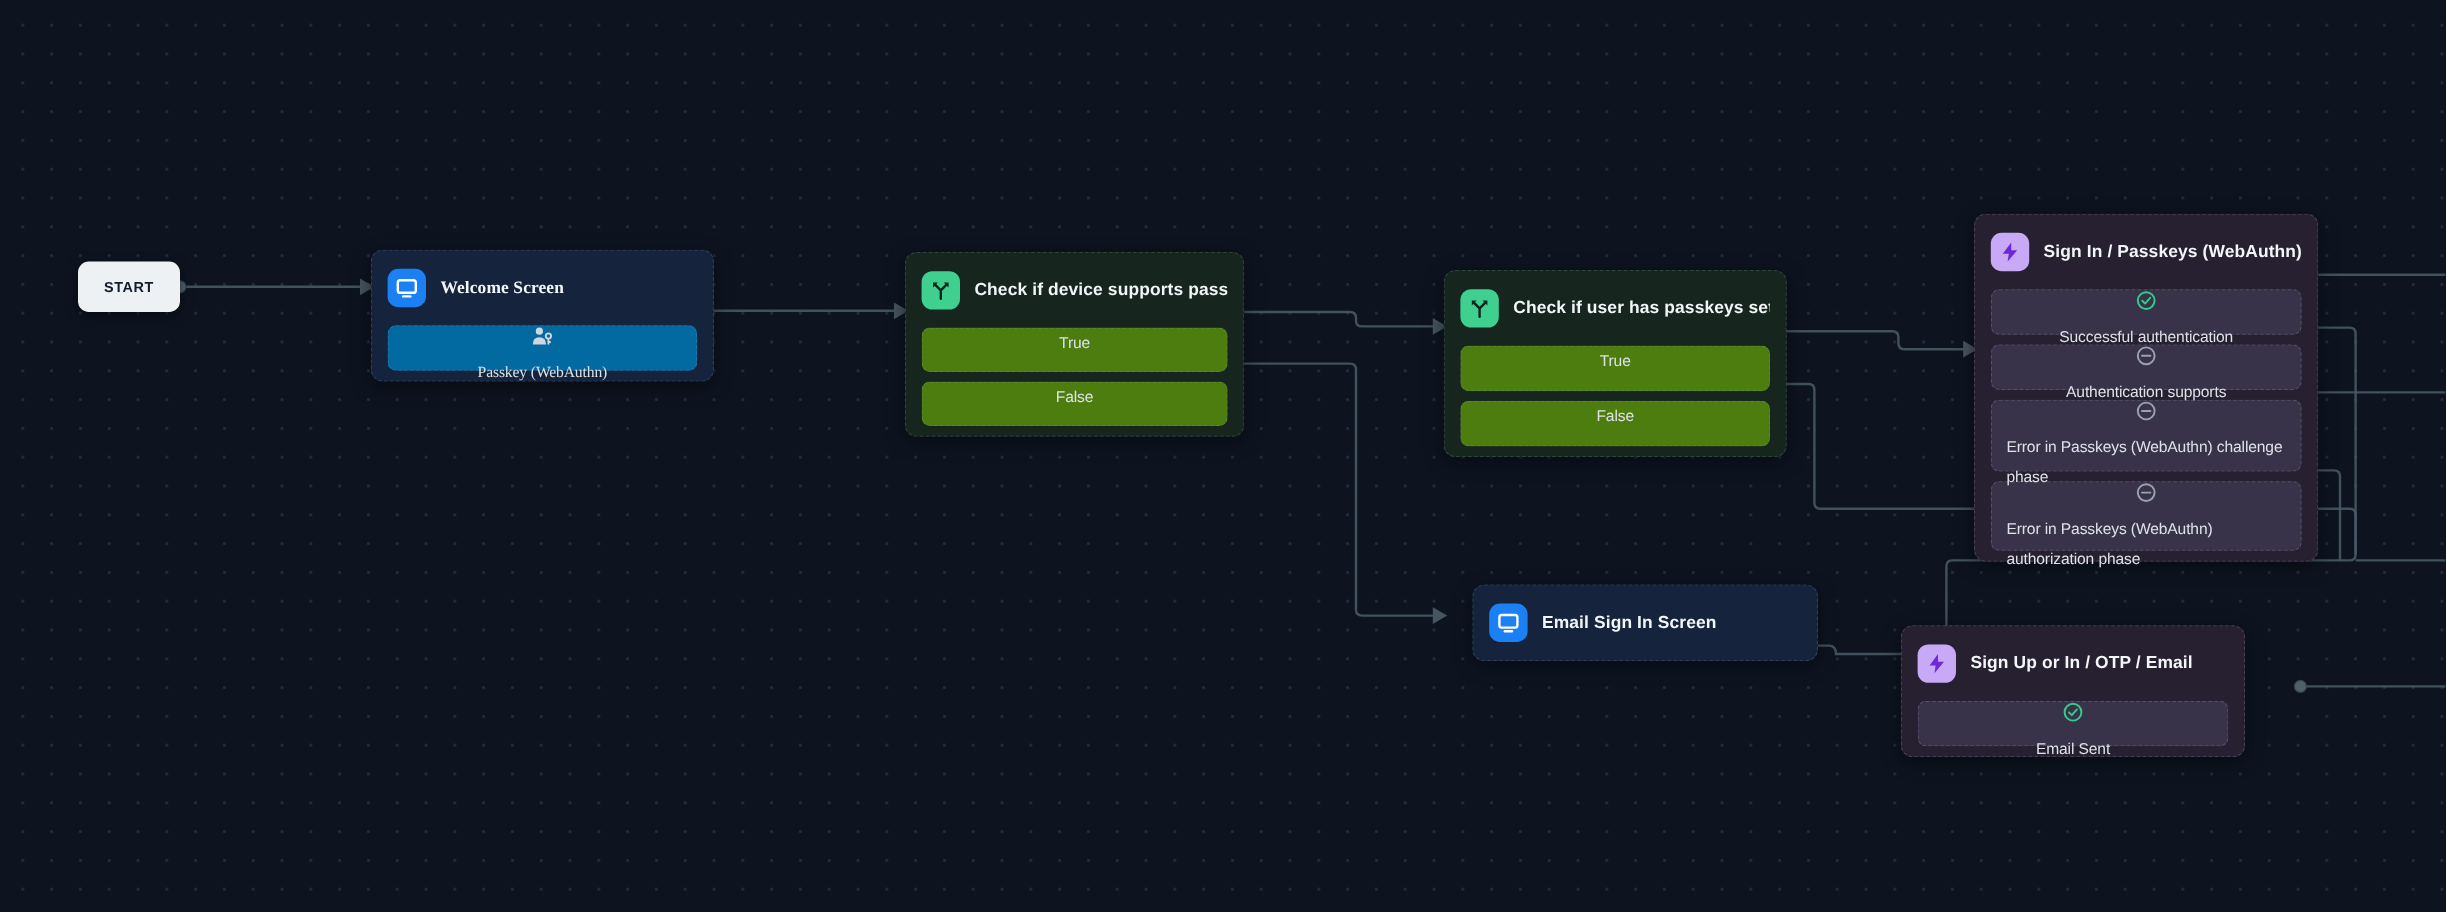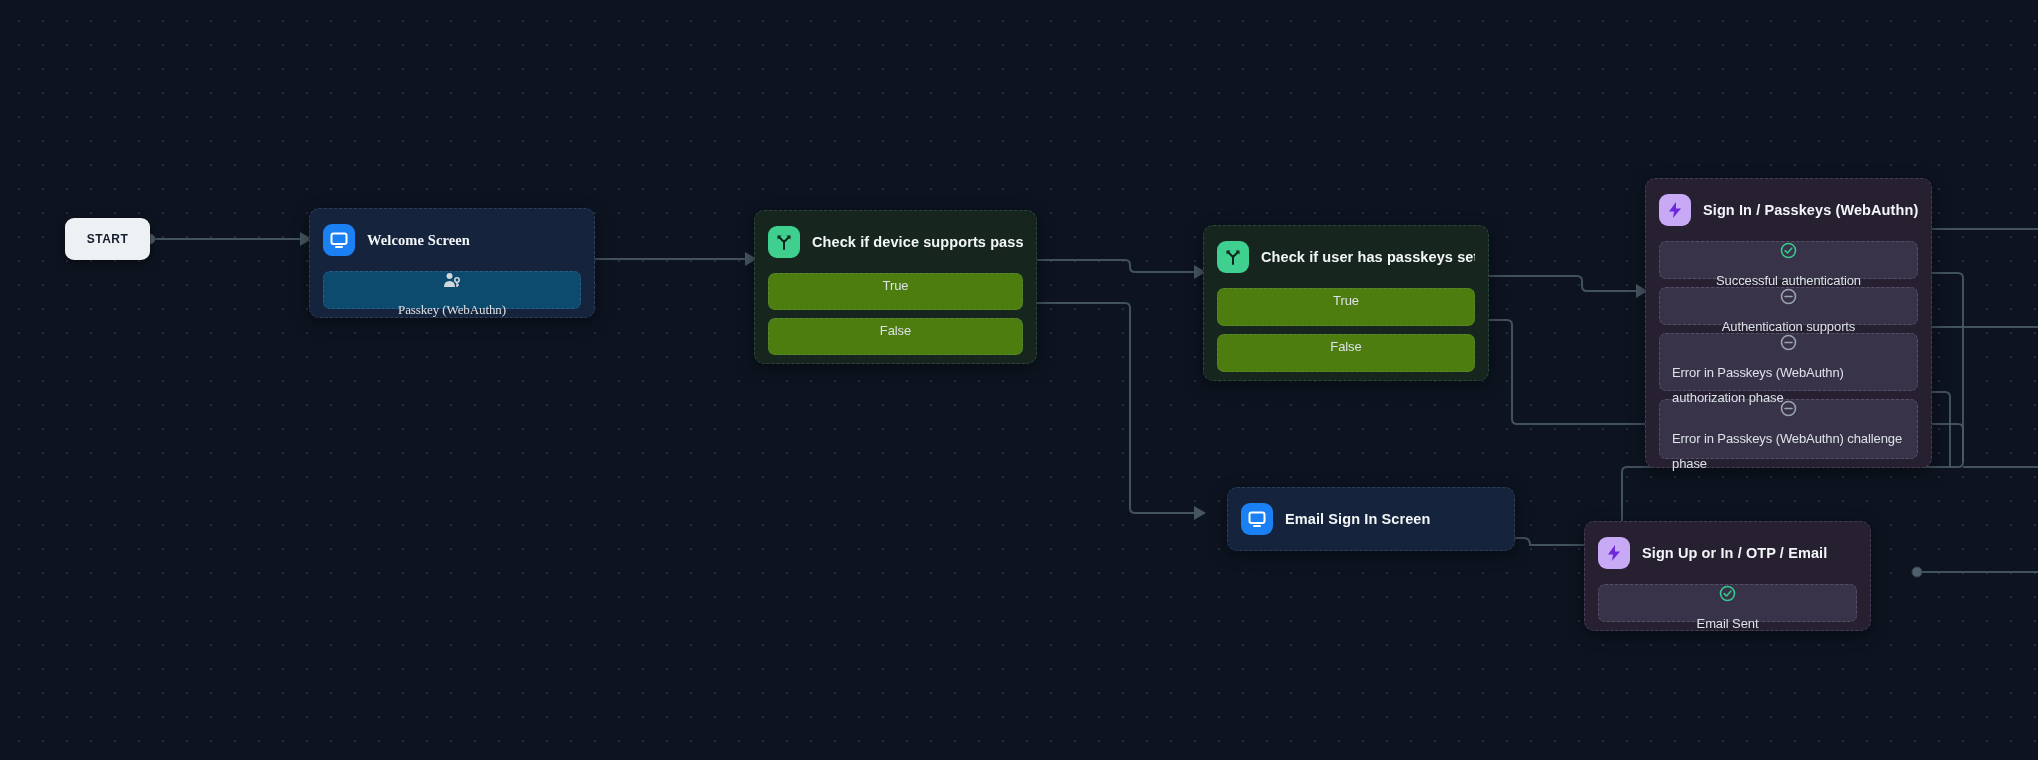--- a/index.html
+++ b/index.html
@@ -29,21 +29,21 @@
   .condition .icon-badge{background:#3fd08f;}
   .action .icon-badge{background:#c7a9f6;}
   .node-title{font-weight:bold;font-size:14.5px;color:#f3f6f8;letter-spacing:.1px;
     white-space:nowrap;overflow:hidden;}
   .row{
     margin:0 13px 8px 13px;border-radius:7px;padding:0 12px;
     display:flex;align-items:center;gap:10px;
     font-size:13px;color:#dce2e8;line-height:1.9;flex-direction:column;
   }
   .row .rlabel{letter-spacing:-.1px;}
-  .screen .row{background:#0c4a6e;border:1px dashed rgba(140,170,220,.22);}
+  .screen .row{background:#0369a1;border:1px dashed rgba(140,170,220,.22);}
   .condition .row{background:#4d7c0f;border:1px dashed rgba(120,172,142,.26);}
   .action .row{background:#393349;border:1px dashed rgba(172,162,202,.26);}
   .row.h36{height:36px;}
   .row.h35{height:35px;}
   .row.h56{height:56px;}
   .row.h58{height:58px;}
   .row svg{flex:0 0 auto;}
   .start-node{
     position:absolute;z-index:2;left:65px;top:218px;width:85px;height:42px;
     background:#eef1f4;color:#141d2c;border-radius:9px;
@@ -181,33 +181,33 @@
       </svg>
     <span class="rlabel">Successful authentication</span>
   </div>
   <div class="row h36">
     <svg width="17" height="17" viewBox="0 0 17 17">
         <circle cx="8.5" cy="8.5" r="7" fill="none" stroke="#9aa3ad" stroke-width="1.6"></circle>
         <path d="M5 8.5 H12" stroke="#9aa3ad" stroke-width="1.6" stroke-linecap="round"></path>
       </svg>
     <span class="rlabel">Authentication supports</span>
   </div>
-  <div class="row h56">
+  <div class="row h58">
     <svg width="17" height="17" viewBox="0 0 17 17">
         <circle cx="8.5" cy="8.5" r="7" fill="none" stroke="#9aa3ad" stroke-width="1.6"></circle>
         <path d="M5 8.5 H12" stroke="#9aa3ad" stroke-width="1.6" stroke-linecap="round"></path>
       </svg>
-    <span class="rlabel">Error in Passkeys (WebAuthn) authorization phase</span>
-  </div>
-  <div class="row h58">
+    <span class="rlabel">Error in Passkeys (WebAuthn) challenge phase</span>
+  </div>
+  <div class="row h56">
     <svg width="17" height="17" viewBox="0 0 17 17">
         <circle cx="8.5" cy="8.5" r="7" fill="none" stroke="#9aa3ad" stroke-width="1.6"></circle>
         <path d="M5 8.5 H12" stroke="#9aa3ad" stroke-width="1.6" stroke-linecap="round"></path>
       </svg>
-    <span class="rlabel">Error in Passkeys (WebAuthn) challenge phase</span>
+    <span class="rlabel">Error in Passkeys (WebAuthn) authorization phase</span>
   </div>
 </div>
 
 <div class="node screen" style="left:1227px;top:458px;width:286px;">
   <div class="node-header">
     <span class="icon-badge">
       <svg width="20" height="20" viewBox="0 0 20 20">
           <rect x="2.5" y="3.5" width="15" height="10.5" rx="2" fill="none" stroke="#fff" stroke-width="2"></rect>
           <path d="M7 17 H13" stroke="#fff" stroke-width="2" stroke-linecap="round"></path>
         </svg>

